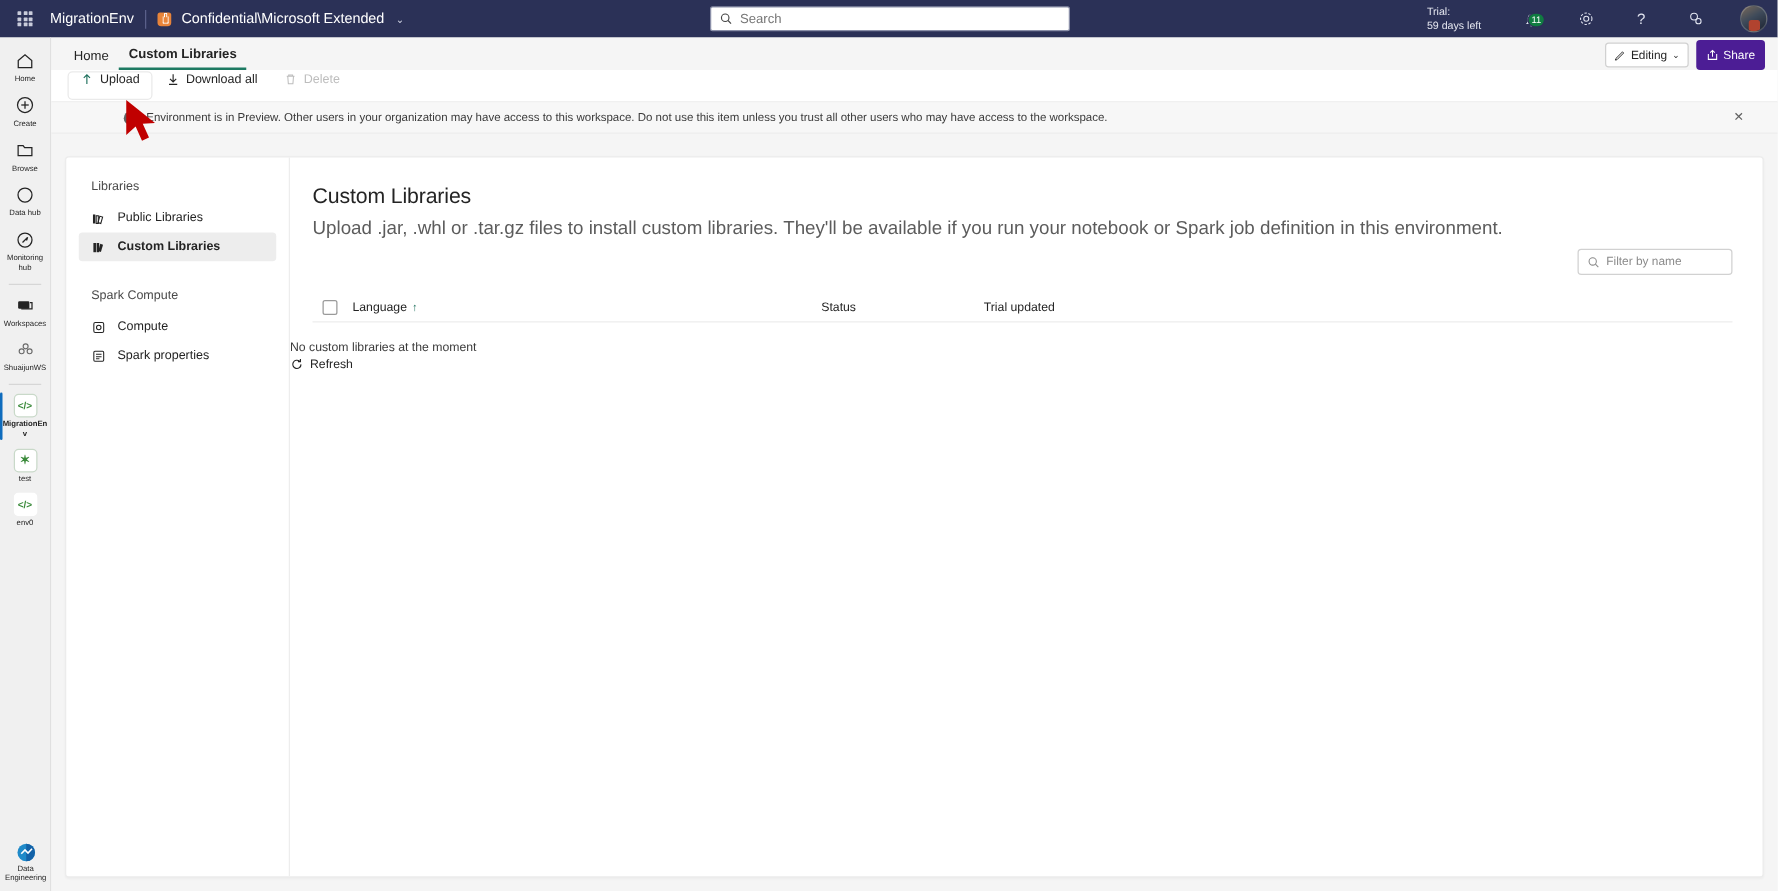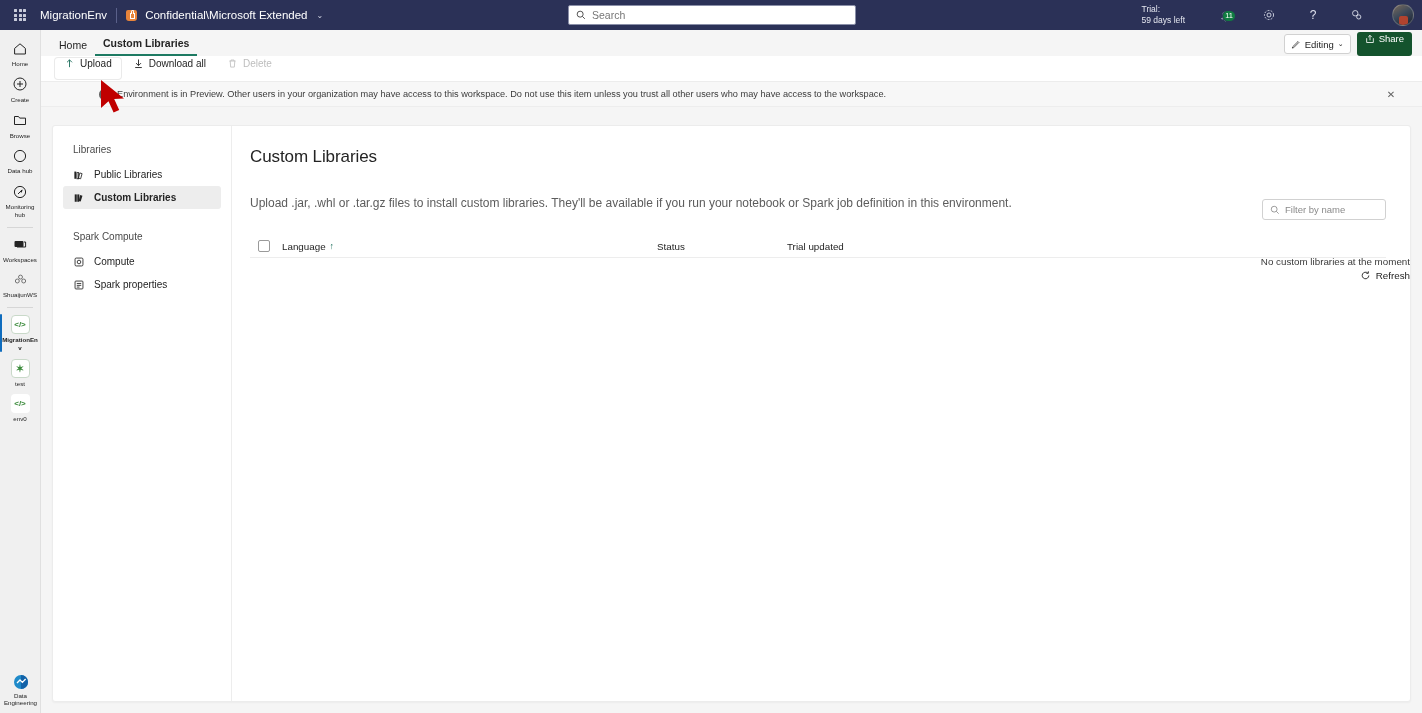--- a/index.html
+++ b/index.html
@@ -80,22 +80,22 @@
   
   .shell { position: absolute; left: 41px; top: 30px; width: 1381px; height: 683px; background: #f5f5f5; }
 
   .breadcrumbbar { position: relative; height: 26px; padding: 0 10px; display: flex; align-items: flex-end; }
   .bc { font-size: 10.5px; color: #242424; padding: 0 8px 5px; cursor: pointer; }
   .bc.active { font-weight: bold; border-bottom: 2px solid #1d7a62; }
   .hdr-actions { position: absolute; right: 10px; top: 2px; display: flex; align-items: center; gap: 6px; }
   .editing-btn { height: 20px; border: 1px solid #d1d1d1; background: #ffffff; border-radius: 3px;
                  display: flex; align-items: center; gap: 4px; padding: 0 6px; font-size: 9.5px;
                  color: #242424; cursor: pointer; }
-  .share-btn { height: 20px; background: #14532d; color: #fff; border-radius: 3px;
-               display: flex; align-items: flex-end; gap: 4px; padding: 12px 8px; font-size: 9.5px; cursor: pointer; }
+  .share-btn { height: 20px; background: #4c1d95; color: #fff; border-radius: 3px;
+               display: flex; align-items: center; gap: 4px; padding: 12px 8px; font-size: 9.5px; cursor: pointer; }
 
   .toolbar { height: 26px; background: #ffffff; border-bottom: 1px solid #ececec;
              display: flex; align-items: center; padding-left: 14px; gap: 3px; }
   .tb-btn { height: 21px; display: flex; align-items: flex-start; gap: 5px; padding: 0 9px;
             font-size: 10px; color: #242424; border-radius: 3px; cursor: pointer; }
   .tb-btn.hover { background: #ffffff; box-shadow: 0 0 0 1px #eaeaea; }
   .tb-btn.disabled { color: #bdbdbd; cursor: default; }
 
   .banner { height: 25px; background: #f7f7f7; border-bottom: 1px solid #ededed;
             display: flex; align-items: center; padding: 0 10px 0 56px; position: relative; }
@@ -115,37 +115,37 @@
   .lpanel { width: 179px; border-right: 1px solid #ededed; padding: 18px 0 0 0; flex: none; }
   .grp-title { font-size: 10px; color: #4a4a4a; padding: 0 0 8px 20px; }
   .nav-item { height: 23px; margin: 0 10px; display: flex; align-items: center; gap: 9px;
               padding-left: 10px; border-radius: 3px; font-size: 10px; color: #242424; cursor: pointer; }
   .nav-item.sel { background: #ededed; font-weight: bold; }
   .grp-gap { height: 22px; }
 
   
   .main { flex: 1; padding: 21px 24px 0 18px; position: relative; }
   .h1 { font-size: 17px; color: #242424; font-weight: normal; letter-spacing: -0.1px; }
-  .sub { font-size: 12px; color: #5c5c5c; margin-top: 29px; }
+  .sub { font-size: 15px; color: #5c5c5c; margin-top: 7px; }
 
   .filterbox { position: absolute; right: 24px; top: 73px; width: 124px; height: 21px;
                border: 1px solid #d1d1d1; border-radius: 3px; background: #fff;
                display: flex; align-items: center; gap: 5px; padding: 0 7px; cursor: text; }
   .filter-ph { font-size: 9.5px; color: #8a8a8a; }
 
   .thead { position: absolute; left: 18px; right: 24px; top: 109px; height: 23px;
            display: flex; align-items: center; border-bottom: 1px solid #ededed; }
   .chk { width: 12px; height: 12px; border: 1px solid #9a9a9a; border-radius: 2px;
          background: #fff; margin-left: 8px; margin-right: 12px; cursor: pointer; flex: none; }
   .th { font-size: 9.8px; color: #242424; display: flex; align-items: center; gap: 4px; }
   .th.lang { width: 375px; }
   .th.status { width: 130px; }
   .sortarrow { color: #1d6f5c; font-size: 9px; }
 
-  .empty { position: absolute; left: 0; right: 0; top: 130px; text-align: right; }
+  .empty { position: absolute; left: 0; right: 0; top: 147px; text-align: left; }
   .empty-msg { font-size: 9.8px; color: #3b3b3b; }
   .refresh { margin-top: 0; display: inline-flex; align-items: center; gap: 5px;
              font-size: 9.8px; color: #242424; cursor: pointer; }
 
   
   .cursor { position: absolute; left: 99px; top: 79px; width: 30px; height: 36px;
             pointer-events: none; z-index: 60; }
 </style>
 </head>
 <body>

